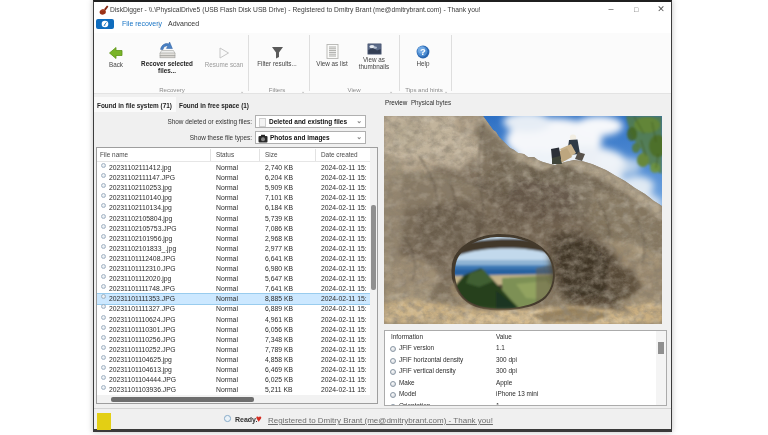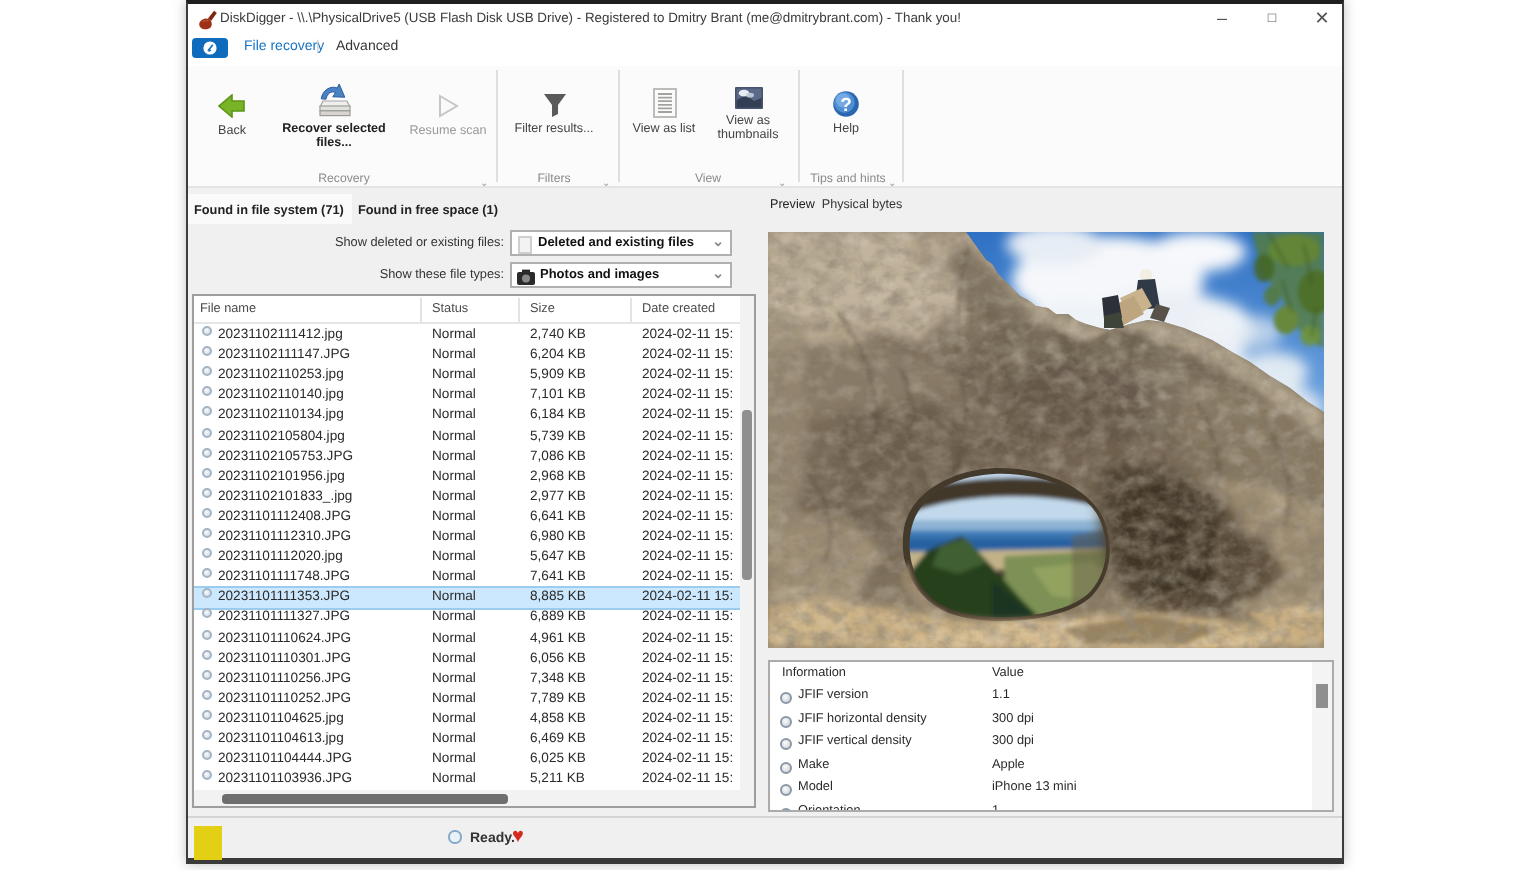--- a/index.html
+++ b/index.html
@@ -542,15 +542,16 @@
           <div style="position:absolute;right:0;top:0;width:10px;height:100%;background:#f4f4f4;"></div>
           <div style="position:absolute;right:2px;top:11px;width:6px;height:12px;background:#8f8f8f;"></div>
         </div>
   </div>
 
   <div id="statusbar">
     <div id="yellow"></div>
     <div class="abs" style="left:130px;top:6px;width:6.5px;height:6.5px;border-radius:50%;border:1px solid #86abc9;background:#eaf2f8;"></div>
     <div class="abs small" style="left:141px;top:7px;font-weight:bold;">Ready.</div>
     <div class="abs" style="left:162px;top:3.5px;color:#d32b20;font-size:10px;">♥</div>
+    <div class="abs" style="left:174px;top:7px;font-size:8px;color:#6e6e6e;text-decoration:underline;">Registered to Dmitry Brant (me@dmitrybrant.com) - Thank you!</div>
   </div>
 </div>
 </div>
 
 </body></html>

